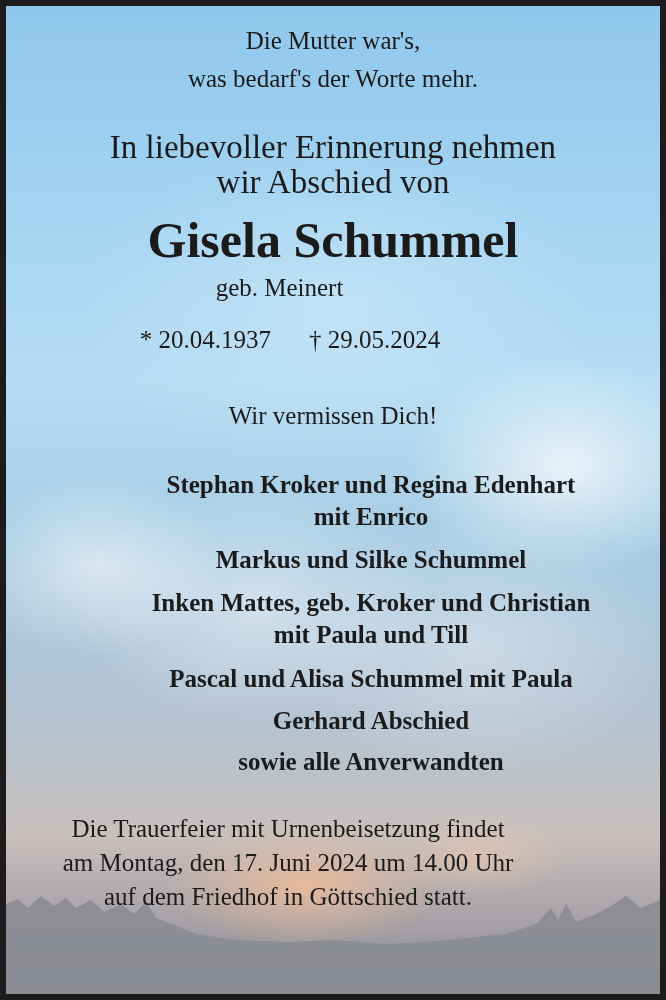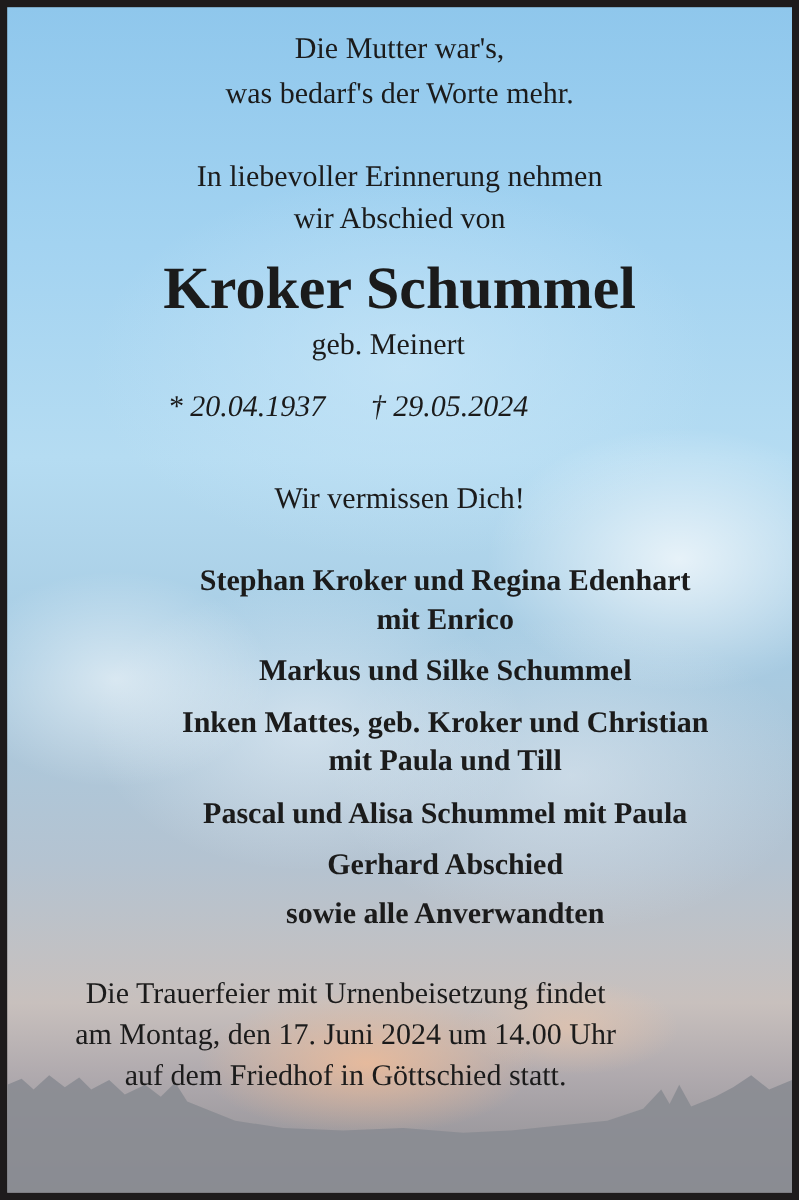--- a/index.html
+++ b/index.html
@@ -19,24 +19,24 @@
     }
     .skyline {
       position: absolute; left: 0; bottom: 0; width: 654px; height: 100px;
     }
     .content {
       position: absolute; left: 0; top: 0; width: 654px;
       text-align: center; color: #1b1b1b;
       font-family: "Liberation Serif", "DejaVu Serif", serif;
     }
     .motto { position: absolute; left: 0; width: 654px; font-size: 25px; line-height: 38px; }
-    .intro { position: absolute; left: 0; width: 654px; font-size: 25px; line-height: 35px; }
+    .intro { position: absolute; left: 0; width: 654px; font-size: 33px; line-height: 35px; }
     .name { position: absolute; left: 0; width: 654px; font-weight: bold; font-size: 50px; line-height: 56px; }
-    .maiden { position: absolute; left: 0; width: 547px; font-size: 25px; line-height: 32px; margin-left: 44px; }
-    .dates { position: absolute; left: 0; width: 568px; font-size: 25px; line-height: 32px; font-style: italic; }
+    .maiden { position: absolute; left: 0; width: 547px; font-size: 25px; line-height: 32px; }
+    .dates { position: absolute; left: 0; width: 568px; font-size: 25px; line-height: 32px; }
     .dates .gap { display: inline-block; width: 38px; }
     .miss { position: absolute; left: 0; width: 654px; font-size: 25px; line-height: 32px; }
     .mourner { position: absolute; left: 0; width: 654px; font-weight: bold; font-size: 25px; line-height: 33px; padding-left: 38px; }
     .service { position: absolute; left: 0; width: 564px; font-size: 25px; line-height: 34px; }
   </style>
 </head>
 <body>
 
 <div class="frame">
 
@@ -44,21 +44,21 @@
     <path d="M0,10 L12,5 L22,14 L35,2 L48,12 L60,4 L70,14 L85,6 L98,18 L115,10 L128,20 L140,8 L150,24 L165,30 L190,40 L230,46 L280,48 L330,46 L380,50 L420,48 L460,44 L500,40 L530,30 L545,14 L552,26 L560,10 L570,28 L590,20 L605,12 L620,2 L635,14 L654,6 L654,100 L0,100 Z" fill="#8a8c92" opacity="0.92"></path>
   </svg>
 
   <div class="content">
     <div class="motto" style="top:16px">Die Mutter war's,</div>
     <div class="motto" style="top:54px">was bedarf's der Worte mehr.</div>
 
     <div class="intro" style="top:124px">In liebevoller Erinnerung nehmen</div>
     <div class="intro" style="top:159px">wir Abschied von</div>
 
-    <div class="name" style="top:206px">Kroker Schummel</div>
+    <div class="name" style="top:206px">Gisela Schummel</div>
     <div class="maiden" style="top:266px">geb. Meinert</div>
 
     <div class="dates" style="top:318px">
       <span>* 20.04.1937</span><span class="gap"></span><span>† 29.05.2024</span>
     </div>
 
     <div class="miss" style="top:394px">Wir vermissen Dich!</div>
 
     <div class="mourner" style="top:462px">Stephan Kroker und Regina Edenhart</div>
     <div class="mourner" style="top:494px">mit Enrico</div>

